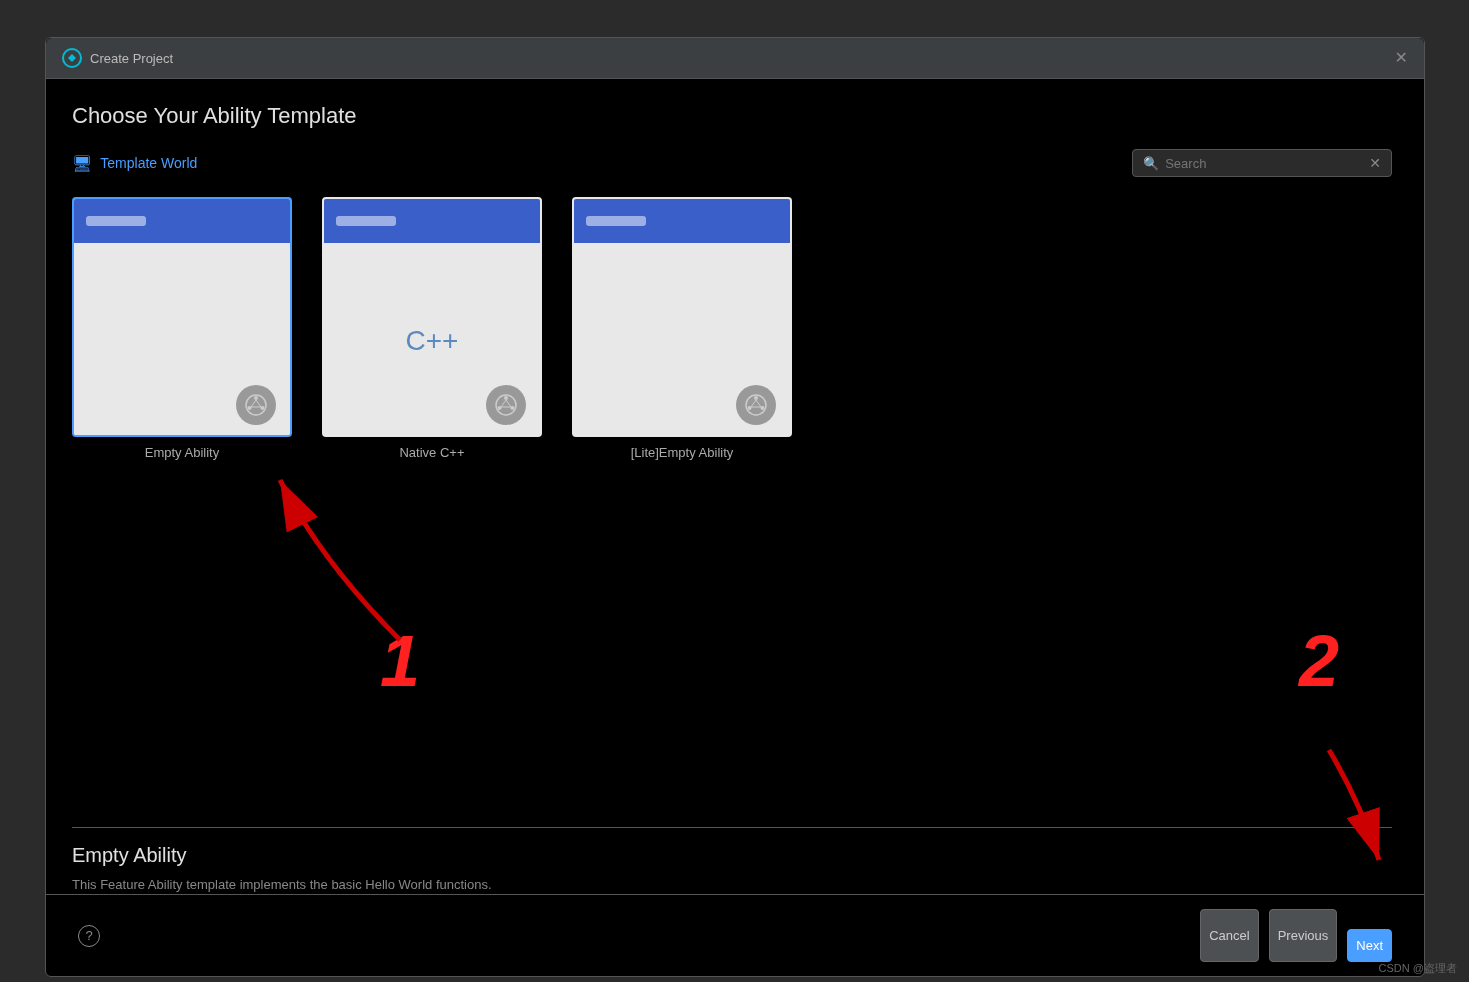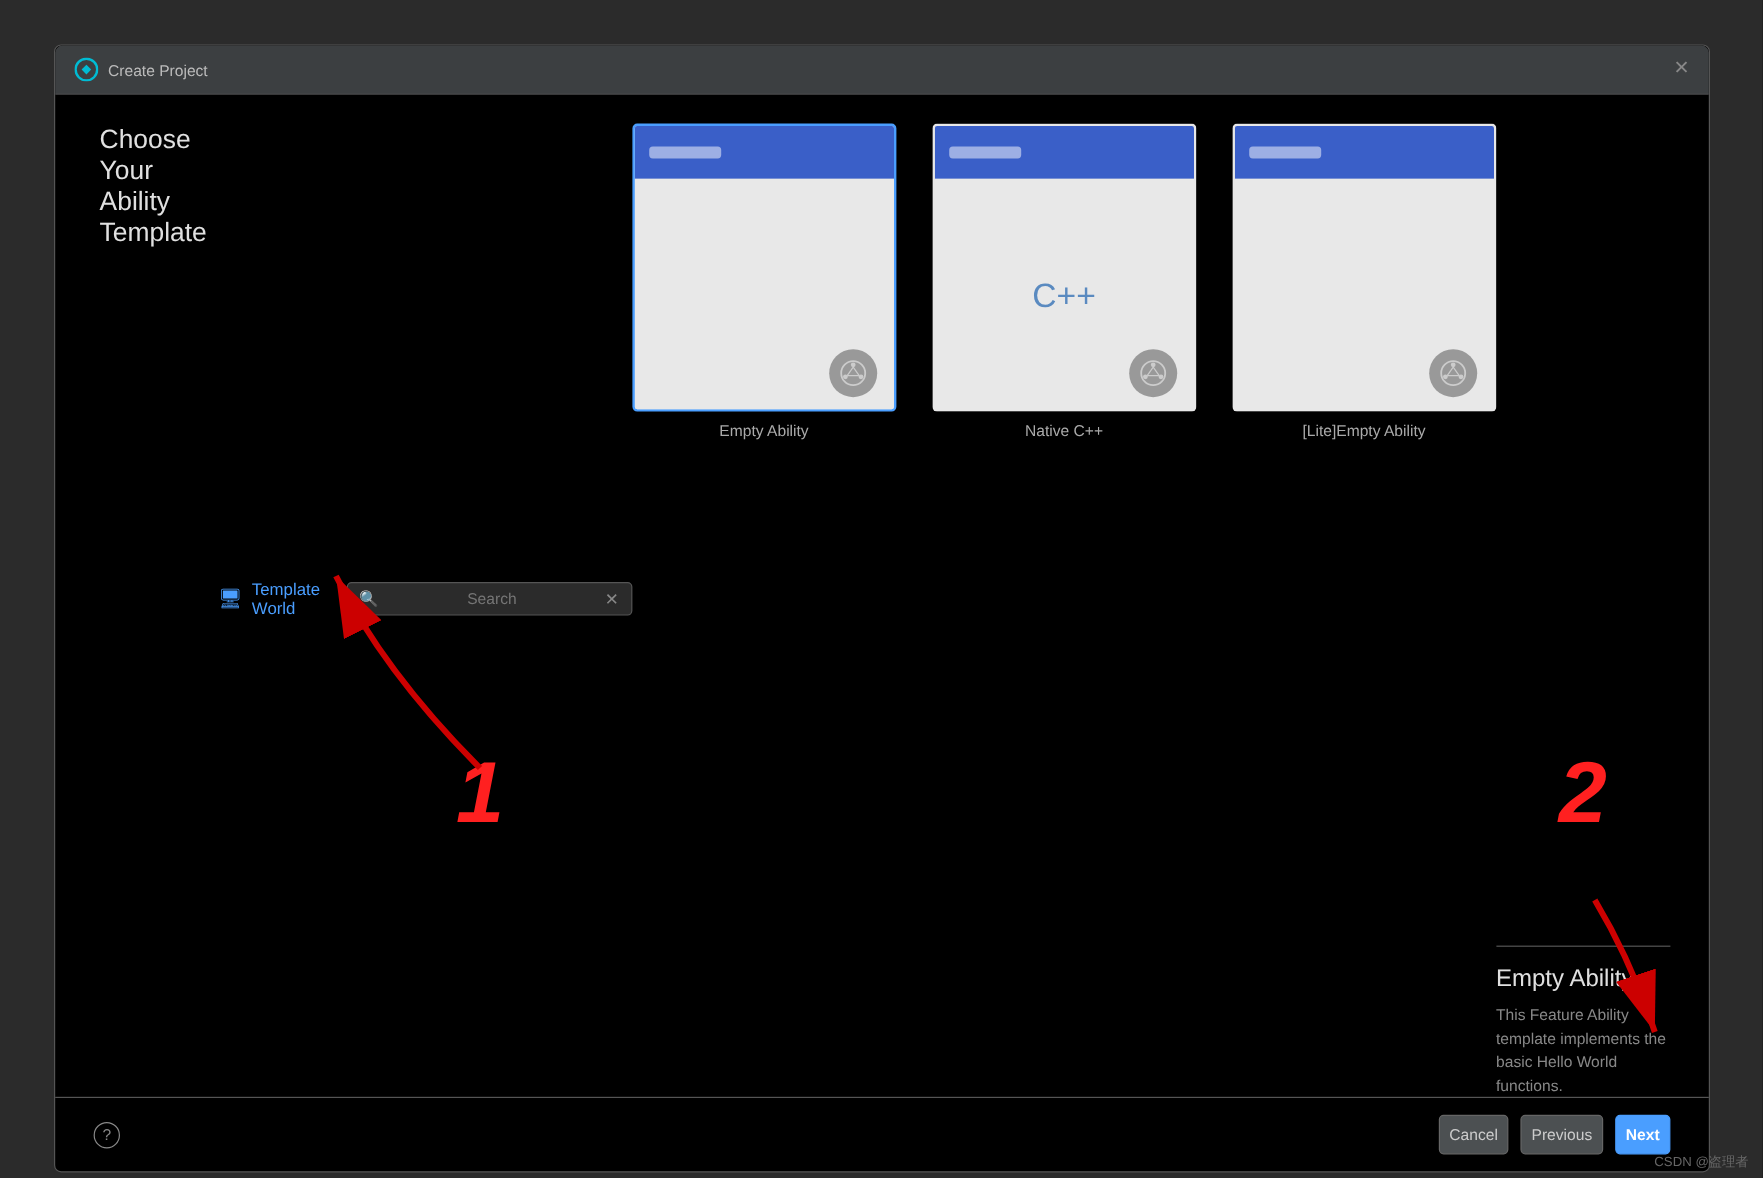--- a/index.html
+++ b/index.html
@@ -57,22 +57,22 @@
       font-size: 16px;
       cursor: pointer;
       background: none;
       border: none;
       line-height: 1;
     }
 
     .dialog-body {
       flex: 1;
       display: flex;
-      flex-direction: row;
-      padding: 24px 32px 0 37px;
+      flex-direction: column;
+      padding: 24px 32px 0 26px;
       overflow: hidden;
     }
 
     .page-title {
       color: #e0e0e0;
       font-size: 22px;
       font-weight: 500;
       margin-bottom: 20px;
     }
 
@@ -134,21 +134,20 @@
       font-size: 13px;
     }
 
     .search-input {
       background: none;
       border: none;
       outline: none;
       color: #888;
       font-size: 13px;
       flex: 1;
-      text-align: center;
     }
 
     .search-clear {
       color: #888;
       cursor: pointer;
       font-size: 14px;
     }
 
     .templates-grid {
       display: flex;
@@ -287,21 +286,22 @@
       cursor: pointer;
       border: 1px solid #666;
       background: #4c5052;
       color: #ccc;
     }
 
     .btn-primary {
       background: #4a9eff;
       border-color: #4a9eff;
       color: #fff;
-      font-weight: 700;
+      font-weight: 400;
+      margin-top: 20px;
     }
 
     
     .annotation-1 {
       position: absolute;
       left: 380px;
       top: 620px;
       color: #ff2020;
       font-size: 72px;
       font-weight: 900;

